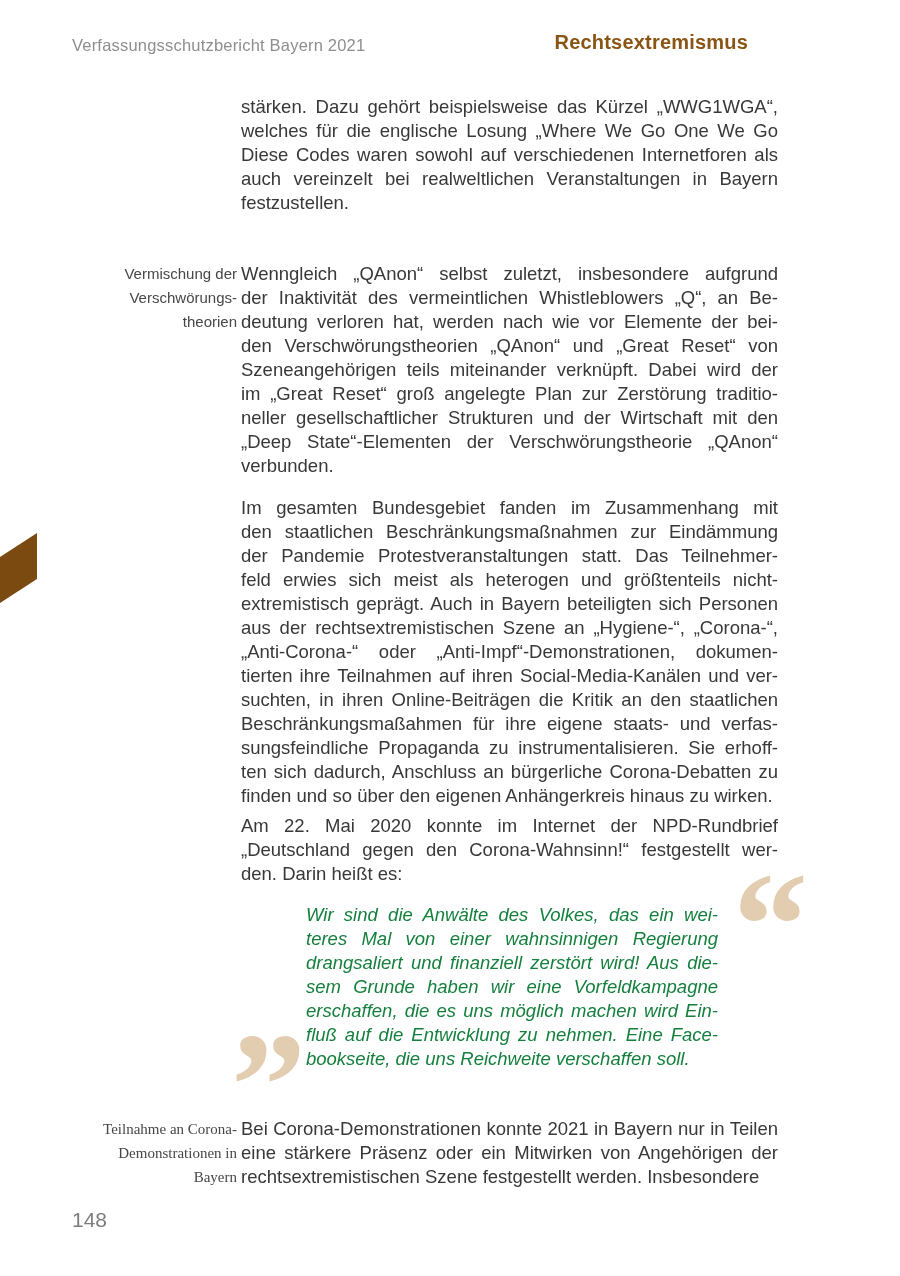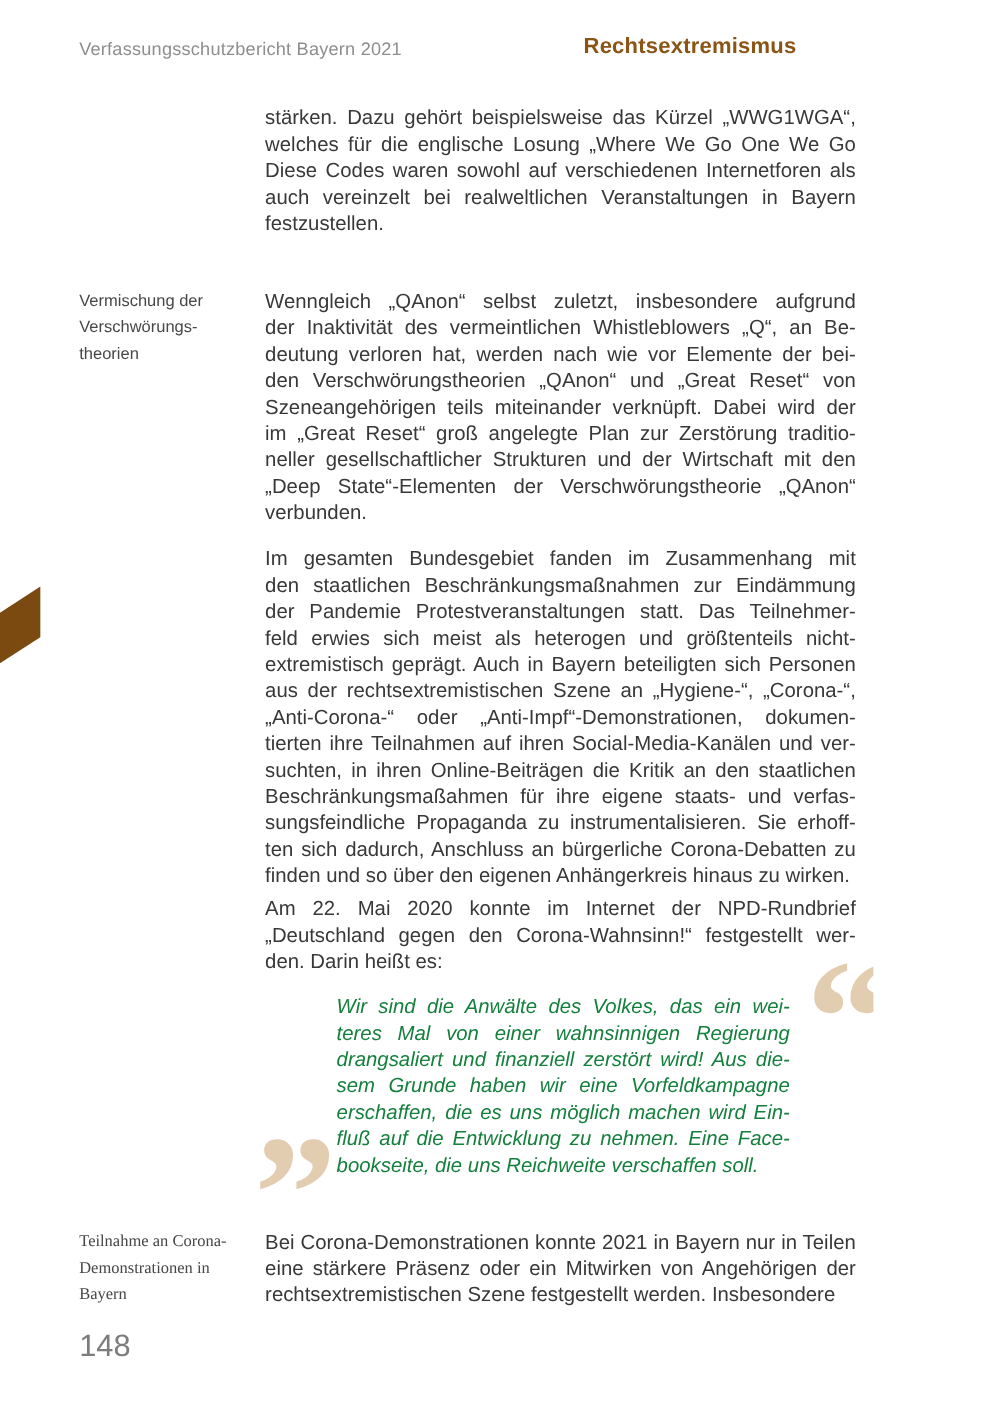--- a/index.html
+++ b/index.html
@@ -7,20 +7,21 @@
     padding: 0;
     background: #ffffff;
   }
   .page {
     position: relative;
     width: 794px;
     height: 1276px;
     background: #ffffff;
     font-family: "Liberation Sans", sans-serif;
     overflow: hidden;
+    padding-left: 24px;
   }
 
   
   .hdr-left {
     position: absolute;
     left: 72px;
     top: 36px;
     font-size: 16.5px;
     color: #8e8e8e;
     letter-spacing: 0.2px;
@@ -51,21 +52,21 @@
   .note {
     position: absolute;
     left: 72px;
     width: 165px;
     font-size: 15px;
     line-height: 24px;
     color: #474747;
   }
   .note1 { top: 262px; }
   .note2 { top: 1117px; font-family: Liberation Serif, serif; }
-  .note .tline { white-space: nowrap; }
+  .note .tline { white-space: nowrap; text-align: right; }
 
   
   .para {
     position: absolute;
     left: 241px;
     width: 537px;
     font-size: 18.5px;
     line-height: 24px;
     color: #383838;
   }
@@ -110,21 +111,21 @@
     user-select: none;
   }
   .qmark.open  { left: 733px; top: 858px; }
   .qmark.close { left: 231px; top: 1018px; }
 
   
   .page-number {
     position: absolute;
     left: 72px;
     top: 1208px;
-    font-size: 28px;
+    font-size: 21px;
     color: #7d7d7d;
   }
 </style>
 </head>
 <body>
 
 <div class="page">
 
   <div class="hdr-left">Verfassungsschutzbericht Bayern 2021</div>
 

